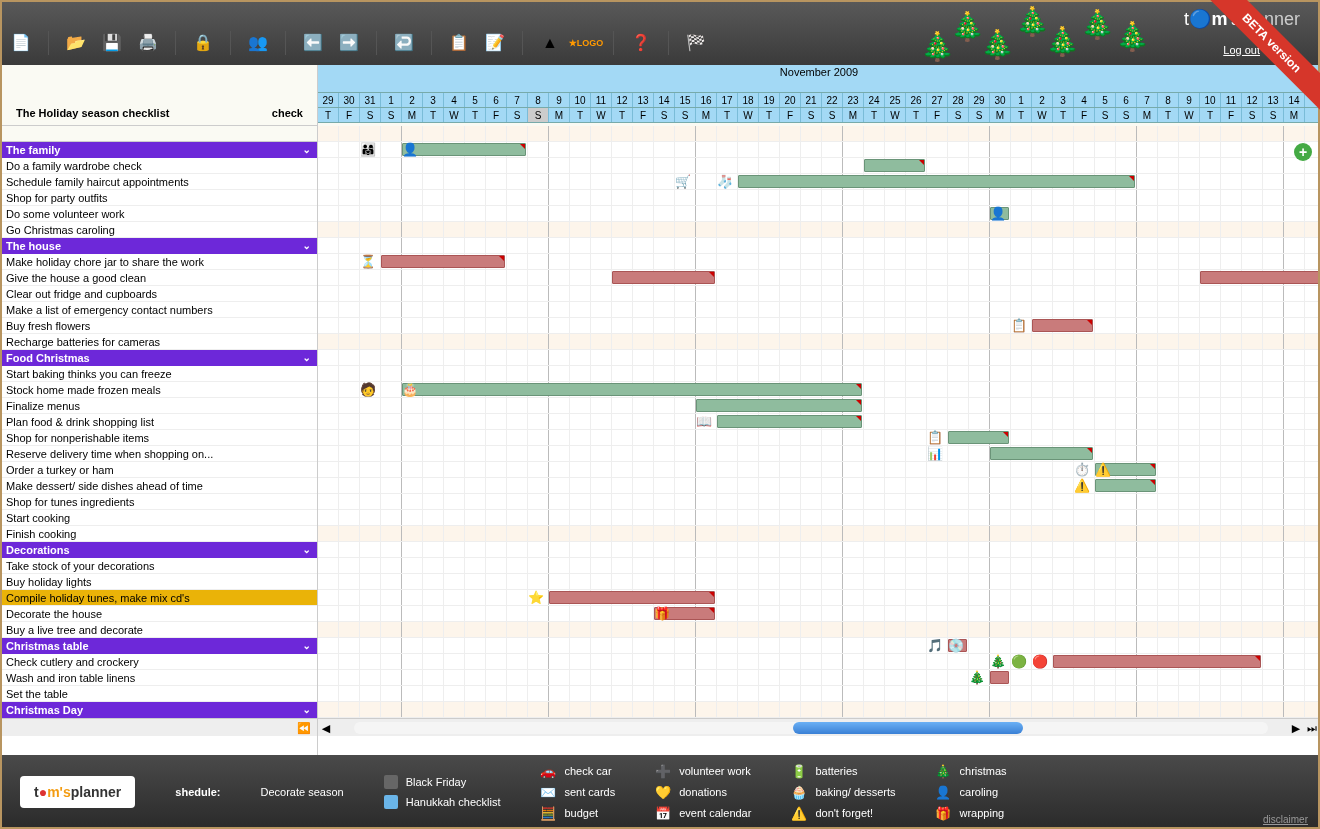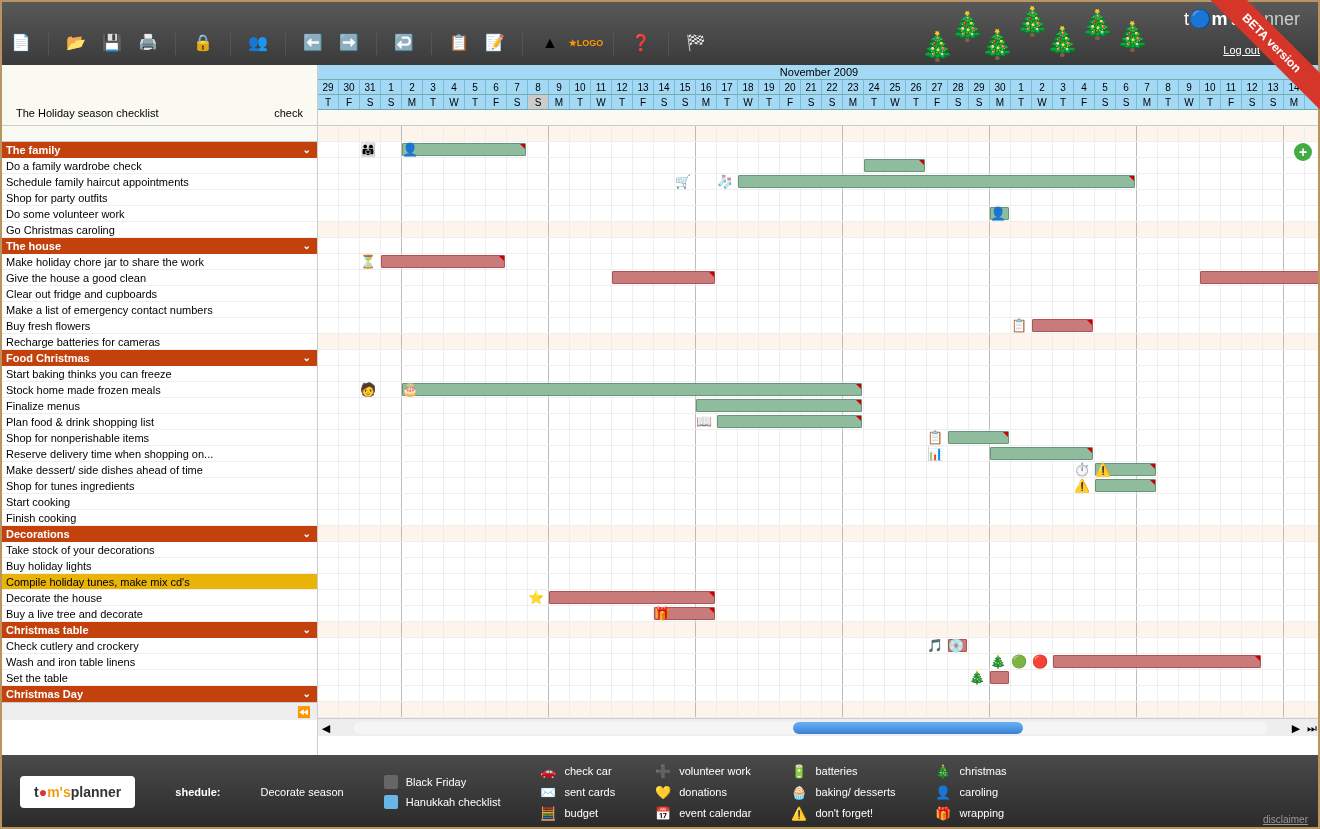--- a/index.html
+++ b/index.html
@@ -19,33 +19,33 @@
 
 
 .trees { position: absolute; right: 140px; top: 0; width: 260px; height: 65px; pointer-events: none; }
 .tree { position: absolute; font-size: 28px; color: #2d7a2d; }
 
 
 .content { display: flex; height: 690px; }
 
 
 .left-panel { width: 318px; flex-shrink: 0; border-right: 1px solid #ccc; overflow: hidden; background: #fff; }
-.left-header { height: 61px; background: #fafaf3; border-bottom: 1px solid #ccc; display: flex; align-items: flex-end; padding: 0 6px 6px; font-weight: normal; }
+.left-header { height: 61px; background: #fafaf3; border-bottom: 1px solid #ccc; display: flex; align-items: flex-end; padding: 0 6px 6px; font-weight: bold; }
 .left-header .col1 { flex: 1; padding-left: 10px; }
 .left-header .col2 { width: 50px; text-align: right; padding-right: 8px; }
-.section-header { background: #c2410c; color: #fff; font-weight: bold; padding: 2px 6px; height: 16px; line-height: 12px; position: relative; cursor: pointer; font-size: 11px; }
+.section-header { background: #6d28d9; color: #fff; font-weight: bold; padding: 2px 6px; height: 16px; line-height: 12px; position: relative; cursor: pointer; font-size: 11px; }
 .section-header .chev { position: absolute; right: 6px; top: 2px; font-size: 10px; }
 .task-row { height: 16px; line-height: 16px; padding-left: 6px; border-bottom: 1px solid #eee; cursor: pointer; white-space: nowrap; overflow: hidden; text-overflow: ellipsis; }
 .task-row.highlight { background: #eab308; }
 .left-scroll-ctrl { height: 18px; background: #eee; border-top: 1px solid #ccc; text-align: right; padding-right: 6px; line-height: 18px; cursor: pointer; }
 
 
 .right-panel { flex: 1; overflow: hidden; position: relative; }
 .timeline-header { height: 61px; background: #a3d9f5; border-bottom: 1px solid #888; position: relative; }
-.month-row { height: 15px; text-align: center; line-height: 15px; border-bottom: 1px solid #7aa; font-size: 11px; }
+.month-row { height: 28px; text-align: center; line-height: 15px; border-bottom: 1px solid #7aa; font-size: 11px; }
 .day-row { height: 15px; display: flex; border-bottom: 1px solid #7aa; }
 .day-cell { width: 21px; flex-shrink: 0; text-align: center; line-height: 15px; border-right: 1px solid #7abcd8; font-size: 10px; }
 .day-cell.today { background: #ccc; }
 .dow-row { height: 15px; display: flex; border-bottom: 1px solid #7aa; }
 .blank-row { height: 16px; background: #fafaf3; border-bottom: 1px solid #ccc; }
 
 .gantt-body { position: relative; }
 .gantt-row { height: 16px; border-bottom: 1px solid #eee; position: relative; display: flex; }
 .gantt-row.section { background: #fdf5eb; }
 .gantt-cell { width: 21px; flex-shrink: 0; border-right: 1px solid #eee; height: 100%; }
@@ -145,20 +145,21 @@
         <div class="task-row">Make a list of emergency contact numbers</div>
         <div class="task-row">Buy fresh flowers</div>
         <div class="task-row">Recharge batteries for cameras</div>
         <div class="section-header">Food Christmas<span class="chev">⌄</span></div>
         <div class="task-row">Start baking thinks you can freeze</div>
         <div class="task-row">Stock home made frozen meals</div>
         <div class="task-row">Finalize menus</div>
         <div class="task-row">Plan food &amp; drink shopping list</div>
         <div class="task-row">Shop for nonperishable items</div>
         <div class="task-row">Reserve delivery time when shopping on...</div>
+        <div class="task-row">Order a turkey or ham</div>
         <div class="task-row">Make dessert/ side dishes ahead of time</div>
         <div class="task-row">Shop for tunes ingredients</div>
         <div class="task-row">Start cooking</div>
         <div class="task-row">Finish cooking</div>
         <div class="section-header">Decorations<span class="chev">⌄</span></div>
         <div class="task-row">Take stock of your decorations</div>
         <div class="task-row">Buy holiday lights</div>
         <div class="task-row highlight">Compile holiday tunes, make mix cd's</div>
         <div class="task-row">Decorate the house</div>
         <div class="task-row">Buy a live tree and decorate</div>

